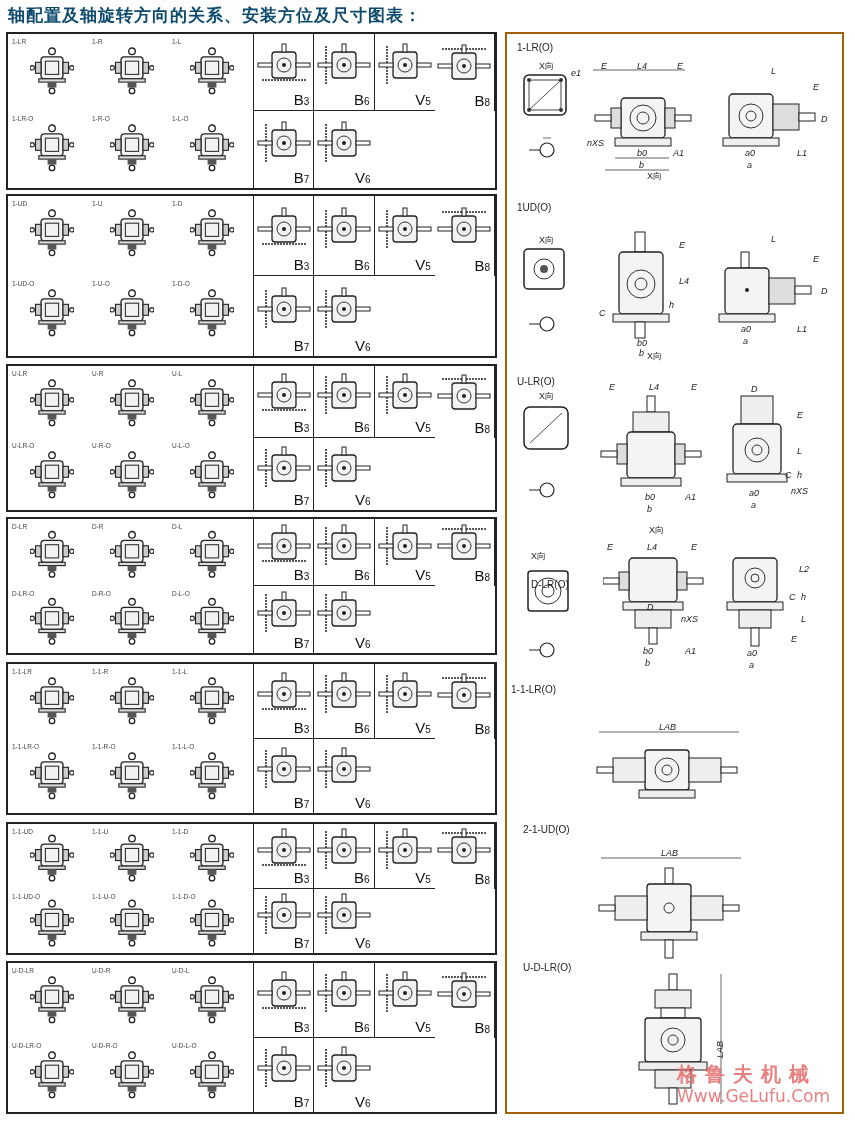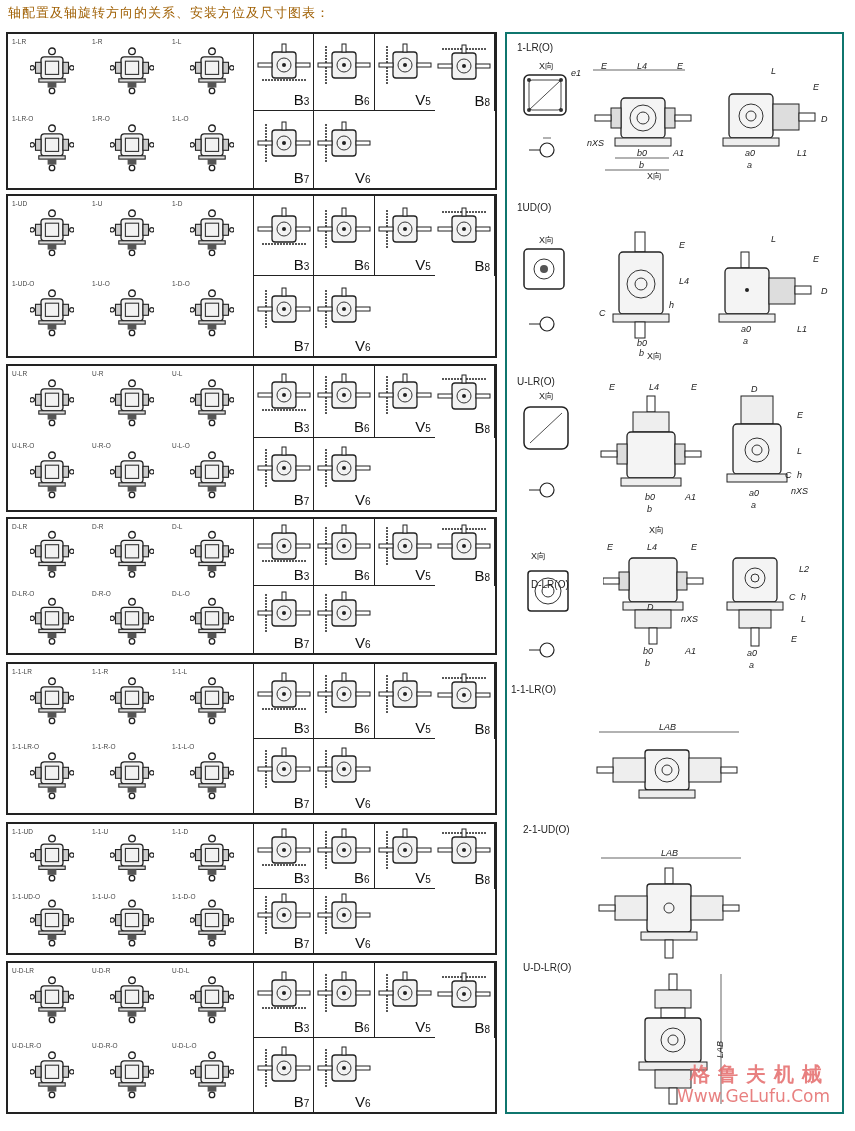--- a/index.html
+++ b/index.html
@@ -1,21 +1,21 @@
 <!DOCTYPE html>
 <html><head>
 <meta charset="utf-8">
 <style>
   * { box-sizing: border-box; margin: 0; padding: 0; }
   html, body { width: 855px; height: 1131px; background: #fff; overflow: hidden; }
   body { position: relative; font-family: "DejaVu Sans", sans-serif; color: #111; }
 
   .page-title {
     position: absolute; left: 8px; top: 4px;
-    font-size: 13px; font-weight: normal; letter-spacing: 1px; color: #a16207;
+    font-size: 17px; font-weight: bold; letter-spacing: 1px; color: #0c4a6e;
     font-family: "DejaVu Sans", sans-serif;
   }
 
   
   .section {
     position: absolute; left: 6px; width: 491px;
     border: 2px solid #222;
     display: flex;
   }
   .configs {
@@ -48,31 +48,31 @@
   .cfg-item { position: absolute; width: 82px; height: 74px; }
   .cfg-label {
     position: absolute; left: 4px; top: 4px;
     font-family: "Liberation Sans", sans-serif; font-size: 6.5px; color: #444;
   }
   .cfg-drawing { position: absolute; left: 22px; top: 6px; }
 
   
   .dim-panel {
     position: absolute; left: 505px; top: 32px; width: 339px; height: 1082px;
-    border: 2px solid #0f766e;
+    border: 2px solid #a16207;
   }
   .dim-label {
     position: absolute; font-family: "Liberation Sans", sans-serif;
     font-size: 10px; color: #222;
   }
   .dim-drawing { position: absolute; }
   .small-label { font-family: "Liberation Sans", sans-serif; font-size: 9px; font-style: italic; fill: #222; }
 
   .watermark {
-    position: absolute; right: 12px; bottom: 6px; text-align: right;
+    position: absolute; right: 12px; bottom: 6px; 
     color: #e46b6b; opacity: 0.85; margin-top: 20px;
   }
   .wm-cn { font-family: "DejaVu Serif", serif; font-size: 20px; letter-spacing: 8px; font-weight: bold; }
   .wm-url { font-family: "DejaVu Sans", sans-serif; font-size: 17px; margin-top: -2px; }
 </style>
 </head>
 <body>
 
 <div class="page-title">轴配置及轴旋转方向的关系、安装方位及尺寸图表：</div>
 

